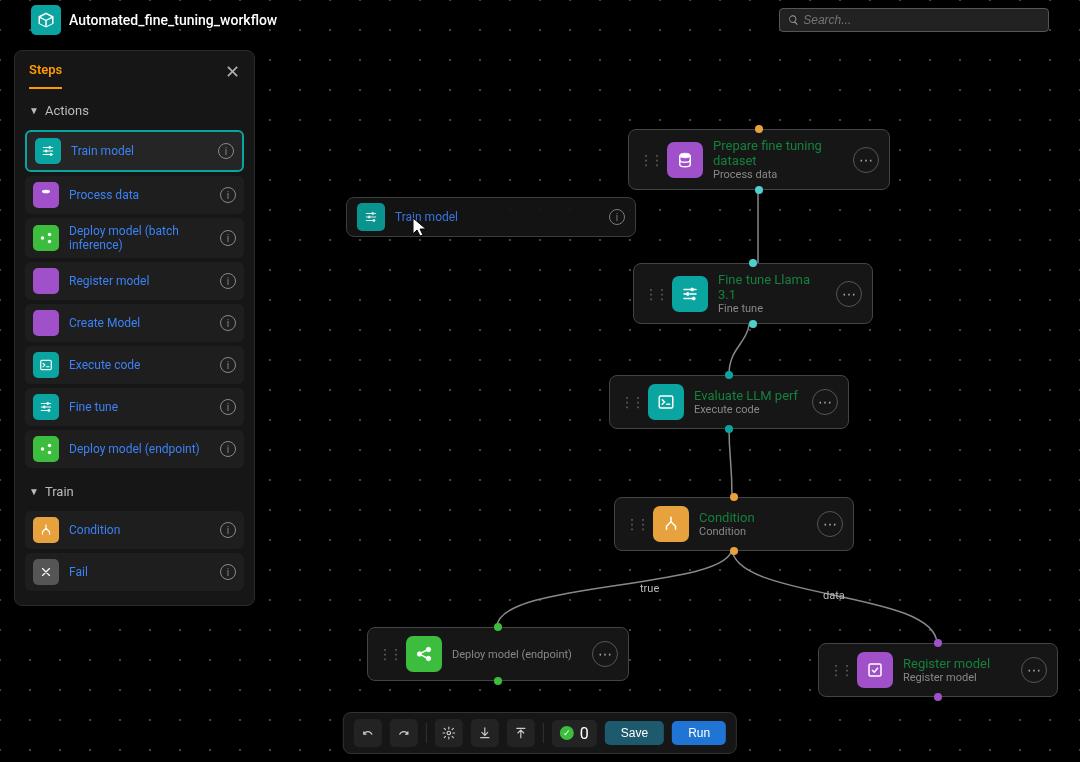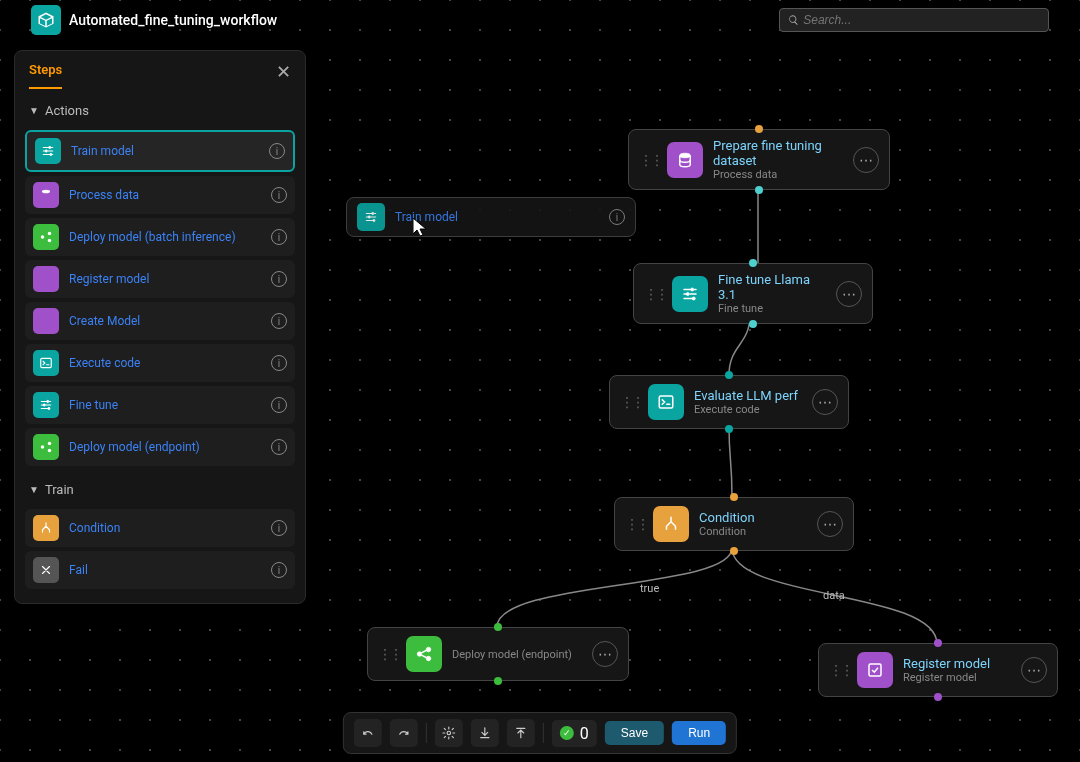--- a/index.html
+++ b/index.html
@@ -79,21 +79,21 @@
   color: #aaa;
   font-size: 12px;
   font-style: italic;
   width: 100%;
 }
 
 .sidebar {
   position: absolute;
   top: 50px;
   left: 14px;
-  width: 292px;
+  width: 241px;
   background: #161616;
   border: 1px solid #2a2a2a;
   border-radius: 8px;
   z-index: 10;
   padding-bottom: 10px;
 }
 
 .tabs {
   display: flex;
   align-items: center;
@@ -242,21 +242,21 @@
   justify-content: center;
   margin-right: 10px;
 }
 
 .node-icon svg { width: 18px; height: 18px; fill: #fff; stroke: #fff; }
 
 .node-text { flex: 1; }
 
 .node-title {
   font-size: 13px;
-  color: #7dd3fc;
+  color: #15803d;
 }
 
 .node-subtitle {
   font-size: 11px;
   color: #888;
 }
 
 .node-menu {
   width: 26px;
   height: 26px;

